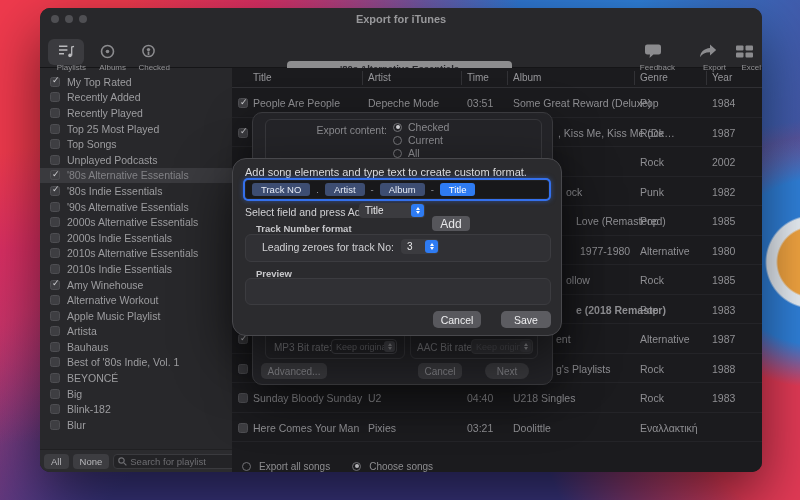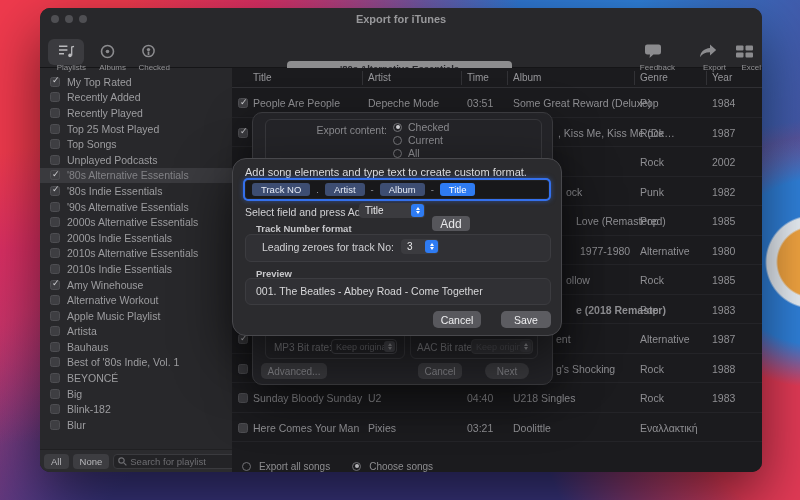--- a/index.html
+++ b/index.html
@@ -353,21 +353,21 @@
           <span class="c-year">1983</span>
         </div>
         <div class="row">
           <span class="cb on c-cb"></span>
           <span style="left:324px;">ent</span>
           <span class="c-genre">Alternative</span>
           <span class="c-year">1987</span>
         </div>
         <div class="row">
           <span class="cb c-cb"></span>
-          <span style="left:324px;">g's Shocking</span>
+          <span style="left:324px;">g's Playlists</span>
           <span class="c-genre">Rock</span>
           <span class="c-year">1988</span>
         </div>
         <div class="row">
           <span class="cb c-cb"></span>
           <span class="c-title">Sunday Bloody Sunday</span>
           <span class="c-artist">U2</span>
           <span class="c-time">04:40</span>
           <span class="c-album">U218 Singles</span>
           <span class="c-genre">Rock</span>
@@ -458,18 +458,17 @@
     <div class="popup" style="left:168px;top:80px;width:38px;">
       <span>3</span>
       <span class="cap">
           <i class="u"></i>
           <i class="d"></i>
         </span>
     </div>
 
     <div class="group-label" style="left:23px;top:109px;">Preview</div>
     <div class="group-box" style="top:119px;height:27px;"></div>
-    <div class="fd-label" style="left:23px;top:126px;color:#d8d8da;">001. The Beatles - Abbey Road - Come Together</div>
 
     <div class="fd-btn" style="left:200px;width:48px;background:#58585d;">Cancel</div>
     <div class="fd-btn" style="left:268px;width:50px;background:#5c5c61;">Save</div>
   </div>
 </div>
 
 </body></html>

